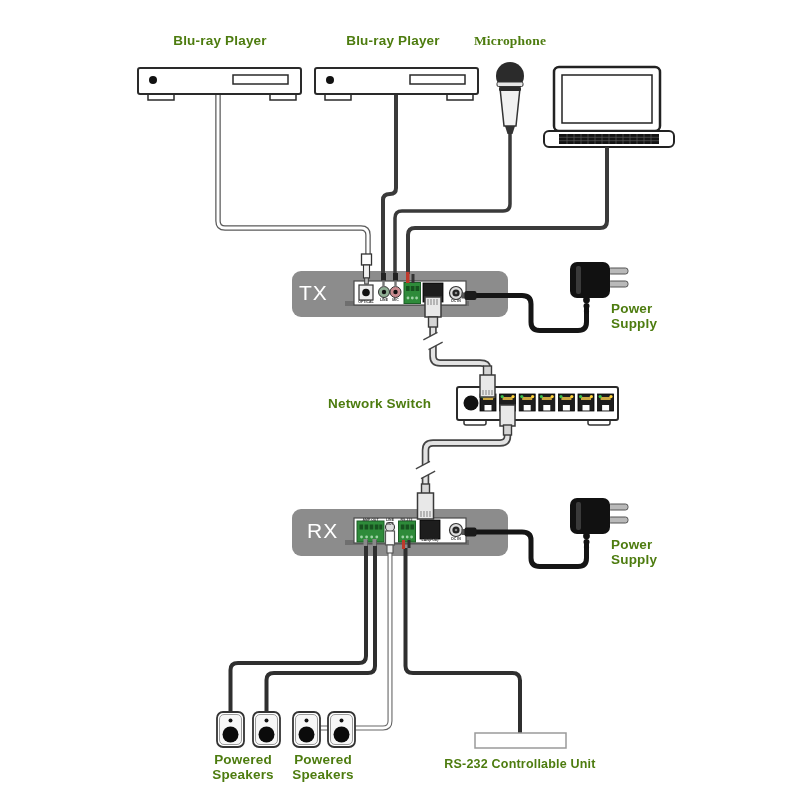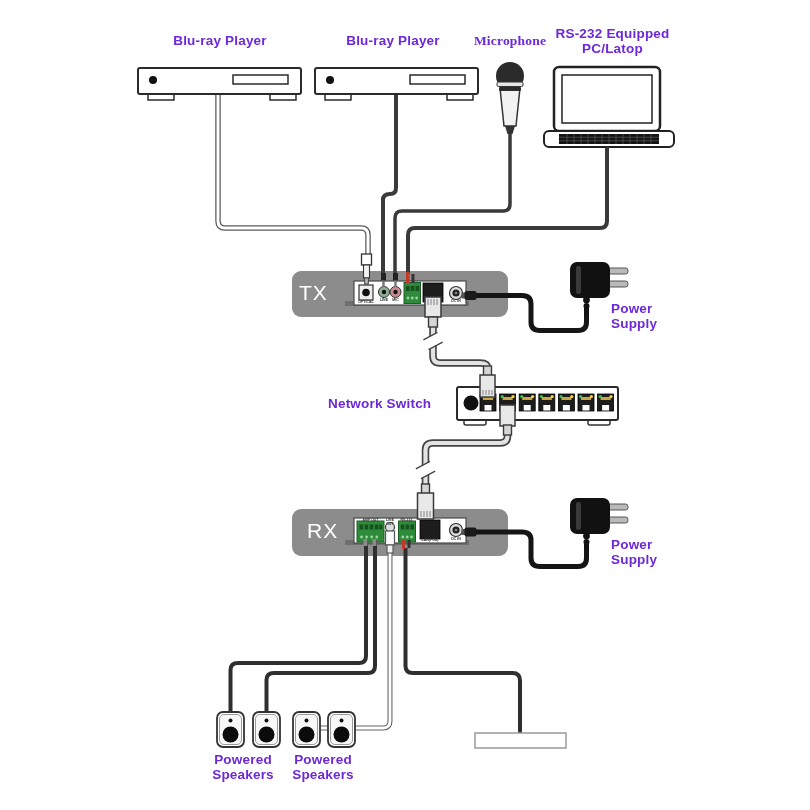--- a/index.html
+++ b/index.html
@@ -1,19 +1,19 @@
 <!DOCTYPE html>
 <html><head>
 <meta charset="utf-8">
 <style>
   html,body{margin:0;padding:0;background:#fff;}
   #stage{position:relative;width:810px;height:810px;background:#ffffff;overflow:hidden;
          font-family:"Liberation Sans",sans-serif;}
   #diagram-svg{position:absolute;left:0;top:0;}
-  .lbl{position:absolute;font-weight:bold;font-size:13.5px;color:#6d28d9;
+  .lbl{position:absolute;font-weight:bold;font-size:13.5px;color:#4d7c0f;
        text-align:center;letter-spacing:.2px;line-height:15px;}
   .lbl span{display:block;}
   .boxlbl{position:absolute;font-weight:normal;font-size:21px;color:#ffffff;letter-spacing:1px;}
   .small{font-size:12.5px;}
   .micro{position:absolute;font-weight:bold;font-size:3.5px;color:#333;text-align:center;line-height:1;}
 </style>
 </head>
 <body>
 
 <div id="stage">
@@ -328,43 +328,40 @@
           <circle cx="341.5" cy="734.5" r="8" fill="#0b0b0b"></circle>
     </g>
   </g>
 
   <rect x="475" y="733" width="91" height="15" fill="#fff" stroke="#9a9a9a" stroke-width="1.5"></rect>
 </svg>
 
 <div class="lbl" style="left:140px;top:33px;width:160px;">Blu-ray Player</div>
 <div class="lbl" style="left:313px;top:33px;width:160px;">Blu-ray Player</div>
 <div class="lbl" style="left:450px;top:33px;width:120px;font-family:Liberation Serif, serif;">Microphone</div>
-<div class="lbl" style="left:540px;top:26px;width:145px;">
-  <span>RS-232 Equipped</span>
-  <span>PC/Latop</span>
-</div>
 <div class="boxlbl" style="left:299px;top:281px;">TX</div>
 <div class="lbl" style="left:611px;top:301px;width:80px;text-align:left;">
   <span>Power</span>
   <span>Supply</span>
 </div>
 <div class="lbl" style="left:328px;top:396px;width:122px;text-align:left;">Network Switch</div>
 <div class="boxlbl" style="left:297px;top:519px;margin-left:10px;">RX</div>
 <div class="lbl" style="left:611px;top:537px;width:80px;text-align:left;">
   <span>Power</span>
   <span>Supply</span>
 </div>
 <div class="lbl" style="left:195px;top:752px;width:96px;">
   <span>Powered</span>
   <span>Speakers</span>
 </div>
 <div class="lbl" style="left:275px;top:752px;width:96px;">
   <span>Powered</span>
   <span>Speakers</span>
 </div>
+<div class="lbl small" style="left:425px;top:757px;width:190px;">RS-232 Controllable Unit</div>
 
 <div class="micro" style="left:357px;top:301px;width:18px;">OPTICAL</div>
 <div class="micro" style="left:377px;top:299px;width:14px;">LINE</div>
 <div class="micro" style="left:389px;top:299px;width:13px;">MIC</div>
 <div class="micro" style="left:447px;top:300px;width:18px;">DC IN</div>
 <div class="micro" style="left:357px;top:518.5px;width:27px;">AMP OUT</div>
 <div class="micro" style="left:382px;top:519px;width:16px;">LINE OUT</div>
 <div class="micro" style="left:397px;top:518.5px;width:19px;">RS-232</div>
 <div class="micro" style="left:419px;top:539px;width:22px;">LAN(POE)</div>
 <div class="micro" style="left:447px;top:538px;width:18px;">DC IN</div>

